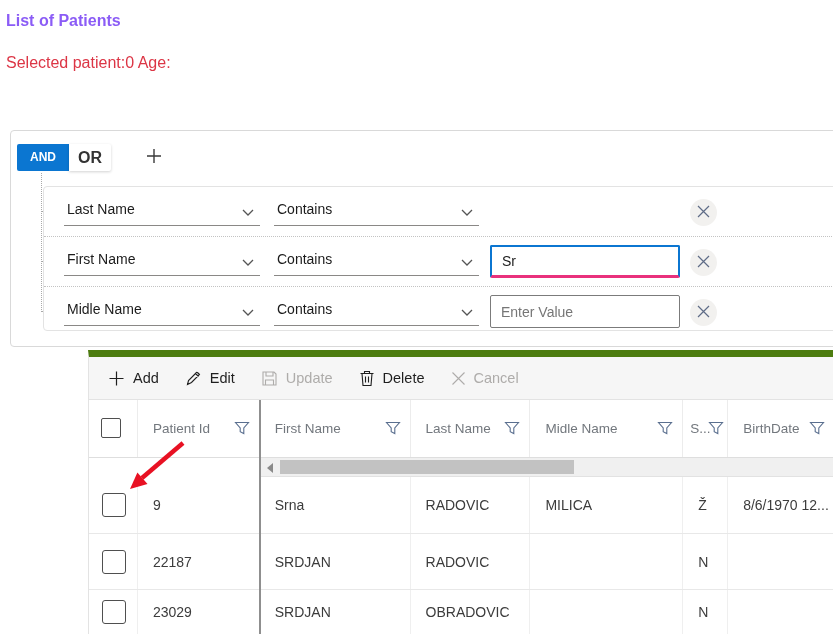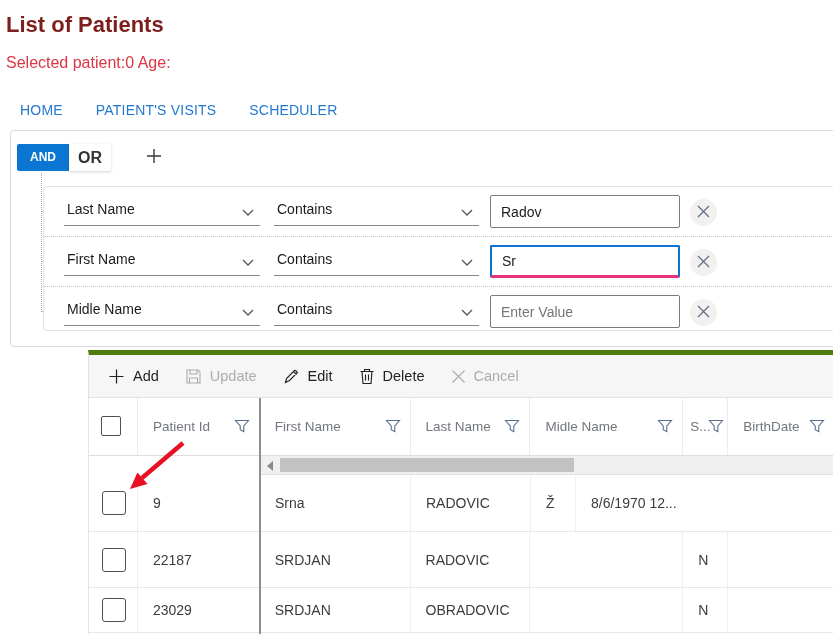--- a/index.html
+++ b/index.html
@@ -1,21 +1,21 @@
 <!DOCTYPE html>
 <html><head>
 <meta charset="utf-8">
 <style>
   * { margin:0; padding:0; box-sizing:border-box; }
   html,body { background:#fff; }
   body { font-family:"Liberation Sans", sans-serif; }
   #screen { position:relative; width:833px; height:634px; overflow:hidden; background:#fff; }
 
   
-  .page-title { position:absolute; left:6px; top:12px; font-size:22px; font-weight:700; color:#7f1d1d; }
+  .page-title { position:absolute; left:6px; top:12px; font-size:16px; font-weight:700; color:#8b5cf6; }
   .page-subtitle { position:absolute; left:6px; top:54px; font-size:16px; color:#dc3545; }
 
   
   .tabs { position:absolute; left:20px; top:102px; display:flex; gap:33px; }
   .tab { font-size:14px; color:#2279cf; cursor:pointer; letter-spacing:.2px; }
 
   
   .filter-wrap { position:absolute; left:10px; top:130px; width:830px; height:217px;
     border:1px solid #d9d9d9; border-radius:4px; background:#fff; }
   .logic-group { position:absolute; left:6px; top:13px; display:flex; align-items:center; }
@@ -42,21 +42,21 @@
   .val-input { position:absolute; left:446px; top:8px; width:190px; height:33px;
     border:1px solid #7b7b7b; border-radius:2px; font-size:14px; padding:0 10px;
     font-family:"Liberation Sans", sans-serif; color:#1b1b1b; outline:none; background:#fff; }
   .val-input::placeholder { color:#767676; }
   .val-input.focused { border:2px solid #0b76d1; border-bottom:3px solid #e9317c; }
   .clear-btn { position:absolute; left:646px; top:12px; width:27px; height:27px; border:none;
     border-radius:50%; background:#f2f1ef; cursor:pointer; display:flex; align-items:center; justify-content:center; }
 
   
   .grid { position:absolute; left:88px; top:350px; width:746px; height:284px;
-    border-left:1px solid #e3e3e3; border-top:5px solid #4d7c0f; background:#fff; overflow:hidden; }
+    border-left:1px solid #e3e3e3; border-top:7px solid #4d7c0f; background:#fff; overflow:hidden; }
   .toolbar { position:absolute; left:0; top:0; width:100%; height:43px; background:#f6f6f6;
     border-bottom:1px solid #e3e3e3; display:flex; align-items:center; padding-left:6px; }
   .tbtn { display:flex; align-items:center; gap:8px; border:none; background:none; font-size:14.5px;
     color:#1f1f1f; padding:0 13px; height:100%; cursor:pointer; font-family:"Liberation Sans", sans-serif; }
   .tbtn.disabled { color:#aeacaa; cursor:default; }
   .tbtn svg { display:block; }
 
   .hdr { position:absolute; left:0; top:43px; width:100%; height:58px; display:flex;
     border-bottom:1px solid #dedede; background:#fff; }
   .hcell { position:relative; height:100%; border-right:1px solid #ececec; }
@@ -88,25 +88,20 @@
   .arrow-svg { position:absolute; left:0; top:0; width:833px; height:634px; pointer-events:none; }
 </style>
 </head>
 <body>
 
 <div id="screen">
 
   <div class="page-title">List of Patients</div>
   <div class="page-subtitle">Selected patient:0 Age:</div>
 
-  <div class="tabs">
-    <div class="tab">HOME</div>
-    <div class="tab">PATIENT'S VISITS</div>
-    <div class="tab">SCHEDULER</div>
-  </div>
 
   <div class="filter-wrap">
     <div class="logic-group">
       <button class="btn-and">AND</button>
       <button class="btn-or">OR</button>
       <button class="btn-plus">
         <span>
           <svg width="18" height="18" viewBox="0 0 18 18">
               <path d="M9 2v14M2 9h14" stroke="#3a3a3a" stroke-width="1.4" fill="none"></path>
             </svg>
@@ -131,21 +126,20 @@
           </span>
         </div>
         <div class="dd dd-op">
           <span class="dd-label">Contains</span>
           <span class="chev">
             <svg width="12" height="8" viewBox="0 0 12 8">
                 <path d="M1 1l5 5 5-5" stroke="#555" stroke-width="1.3" fill="none"></path>
               </svg>
           </span>
         </div>
-        <input class="val-input" type="text" value="Radov" style="">
         <button class="clear-btn">
           <span>
             <svg width="13" height="13" viewBox="0 0 13 13">
                 <path d="M1 1l11 11M12 1L1 12" stroke="#5f6c87" stroke-width="1.2" fill="none"></path>
               </svg>
           </span>
         </button>
       </div>
 
       <div class="frow sep" style="top:50px;">
@@ -209,35 +203,35 @@
 
     <div class="toolbar">
       <button class="tbtn">
         <span>
           <svg width="17" height="17" viewBox="0 0 17 17">
               <path d="M8.5 1.5v14M1.5 8.5h14" stroke="currentColor" stroke-width="1.2" fill="none"></path>
             </svg>
         </span>
         <span>Add</span>
       </button>
+      <button class="tbtn">
+        <span>
+          <svg width="17" height="17" viewBox="0 0 17 17">
+              <path d="M2.5 14.5l1-4 8-8c.6-.6 2.4 1.2 3 2l-8 8-4 2z M10.5 3.5l3 3" stroke="currentColor" stroke-width="1.1" fill="none"></path>
+            </svg>
+        </span>
+        <span>Edit</span>
+      </button>
       <button class="tbtn disabled">
         <span>
           <svg width="17" height="17" viewBox="0 0 17 17">
               <path d="M2 2h11l2 2v11H2z M5 2v4h7V2 M4.5 15v-5h8v5" stroke="currentColor" stroke-width="1.1" fill="none"></path>
             </svg>
         </span>
         <span>Update</span>
-      </button>
-      <button class="tbtn">
-        <span>
-          <svg width="17" height="17" viewBox="0 0 17 17">
-              <path d="M2.5 14.5l1-4 8-8c.6-.6 2.4 1.2 3 2l-8 8-4 2z M10.5 3.5l3 3" stroke="currentColor" stroke-width="1.1" fill="none"></path>
-            </svg>
-        </span>
-        <span>Edit</span>
       </button>
       <button class="tbtn">
         <span>
           <svg width="16" height="17" viewBox="0 0 16 17">
               <path d="M1.5 3.5h13 M5.5 3.5v-2h5v2 M3 3.5l1 12h8l1-12 M6.5 6.5v6 M9.5 6.5v6" stroke="currentColor" stroke-width="1.1" fill="none"></path>
             </svg>
         </span>
         <span>Delete</span>
       </button>
       <button class="tbtn disabled">
@@ -311,20 +305,21 @@
 
     <div class="rows">
 
       <div class="row" style="height:57px;">
         <div class="cell col-sel">
             <div class="cb big"></div>
           </div>
         <div class="cell col-pid">9</div>
         <div class="cell col-first">Srna</div>
         <div class="cell col-last">RADOVIC</div>
+        <div class="cell col-mid">MILICA</div>
         <div class="cell col-s">Ž</div>
         <div class="cell col-birth">8/6/1970 12...</div>
       </div>
 
       <div class="row" style="height:56px;">
         <div class="cell col-sel">
             <div class="cb big"></div>
           </div>
         <div class="cell col-pid">22187</div>
         <div class="cell col-first">SRDJAN</div>

